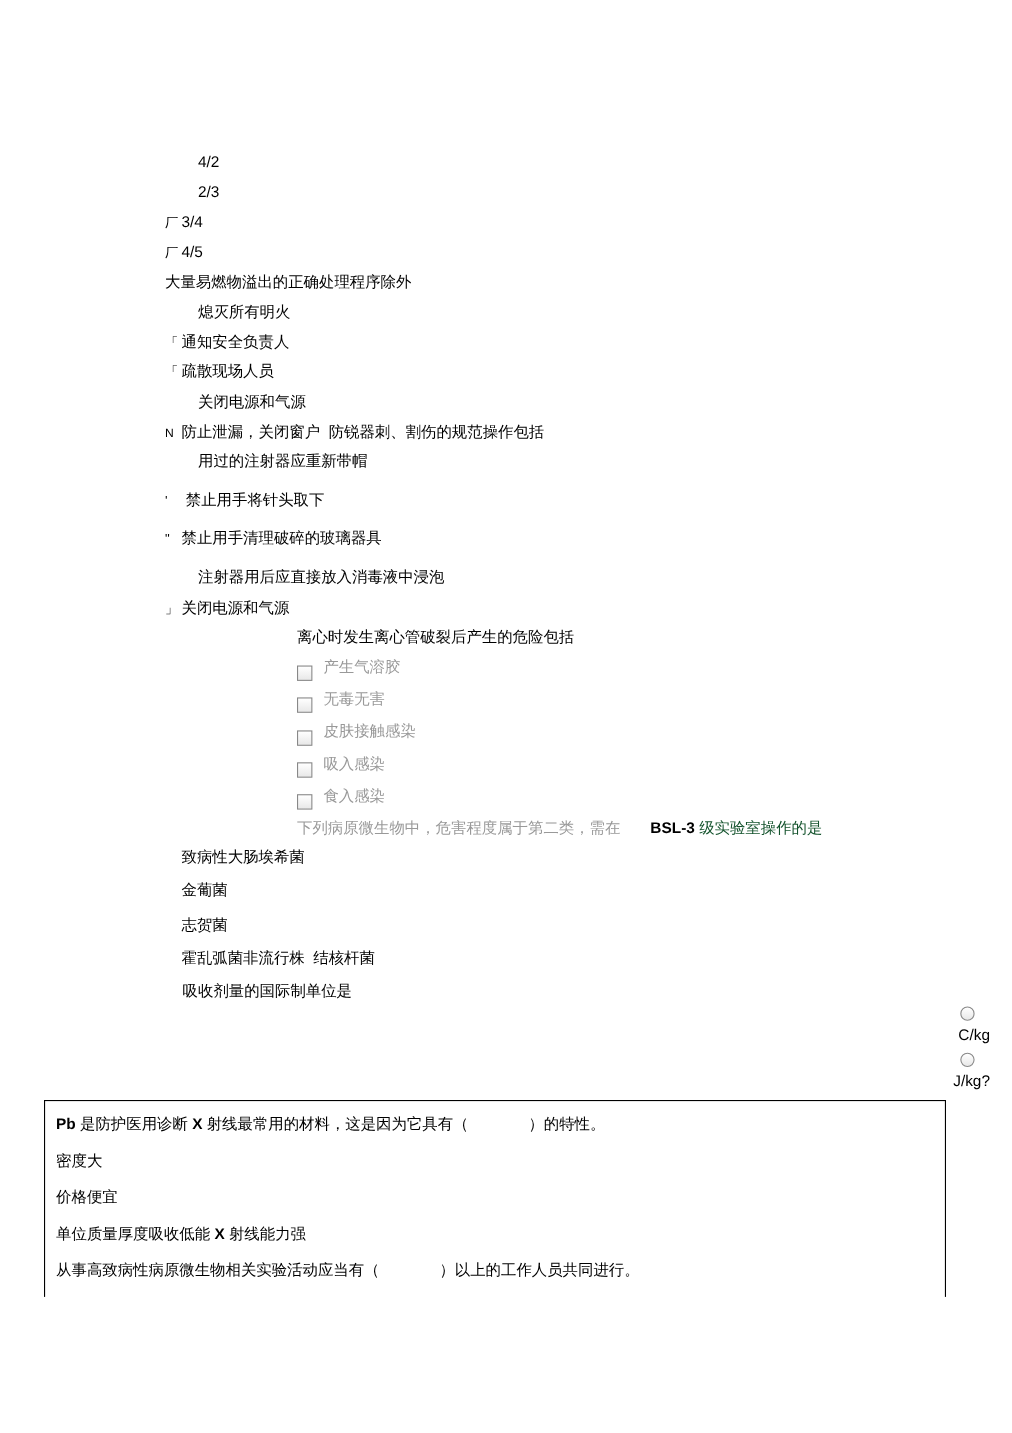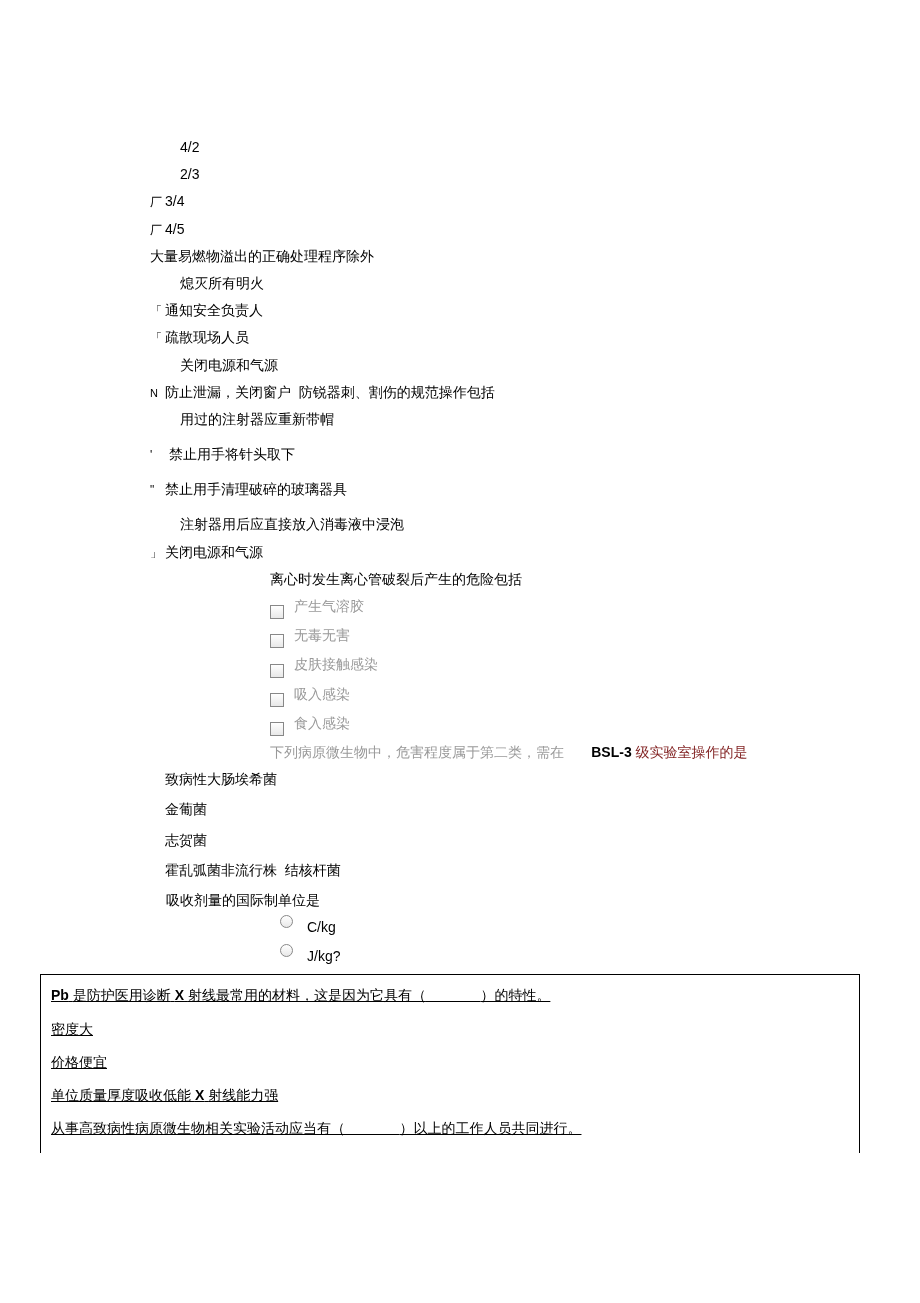--- a/index.html
+++ b/index.html
@@ -41,22 +41,23 @@
       border: 1px solid #888;
       background: linear-gradient(to bottom, #fff, #e8e8e8);
       margin-right: 10px;
       display: inline-block;
     }
     .radio-group {
       padding-left: 130px;
     }
     .radio-item {
       display: flex;
-      align-items: flex-start;
+      align-items: flex-end;
       margin-bottom: 4px;
+      flex-direction: column;
     }
     .radio {
       width: 13px;
       height: 13px;
       border: 1px solid #888;
       border-radius: 50%;
       background: linear-gradient(to bottom, #fff, #e8e8e8);
       margin-right: 14px;
       display: inline-block;
     }
@@ -75,21 +76,20 @@
       border-left: 1px solid #000;
       border-right: 1px solid #000;
       margin-left: 20px;
       margin-right: 40px;
       padding: 8px 8px 4px 8px;
       margin-top: 5px;
     }
     .boxed .line {
       margin-bottom: 8px;
       padding-left: 2px;
-      text-decoration: underline;
     }
     .answer-line {
       padding-left: 15px;
       margin-bottom: 5px;
     }
     .prefix-char {
       display: inline-block;
       width: 15px;
       font-size: 12px;
     }
@@ -139,21 +139,21 @@
       <span class="checkbox"></span>
       <span class="gray-text">吸入感染</span>
     </div>
     <div class="checkbox-item">
       <span class="checkbox"></span>
       <span class="gray-text">食入感染</span>
     </div>
   </div>
 
   <div class="line question-q5 q9-line">
-    <span>下列病原微生物中，危害程度属于第二类，需在</span>&nbsp;&nbsp;&nbsp;&nbsp;&nbsp;&nbsp;&nbsp;<span class="bold" style="color:#000">BSL-3</span><span style="color:#000">&nbsp;</span><span style="color:#7f1d1d">级实验室操作的是</span>
+    <span>下列病原微生物中，危害程度属于第二类，需在</span>&nbsp;&nbsp;&nbsp;&nbsp;&nbsp;&nbsp;&nbsp;<span class="bold" style="color:#000">BSL-3</span><span style="color:#000">&nbsp;</span><span style="color:#14532d">级实验室操作的是</span>
   </div>
   <div class="answer-line">致病性大肠埃希菌</div>
   <div class="answer-line">金葡菌</div>
   <div class="answer-line">志贺菌</div>
   <div class="answer-line"><span>霍乱弧菌非流行株</span>&nbsp;&nbsp;<span>结核杆菌</span></div>
 
   <div class="line" style="padding-left:16px">吸收剂量的国际制单位是</div>
   <div class="radio-group">
     <div class="radio-item">
       <span class="radio"></span>

